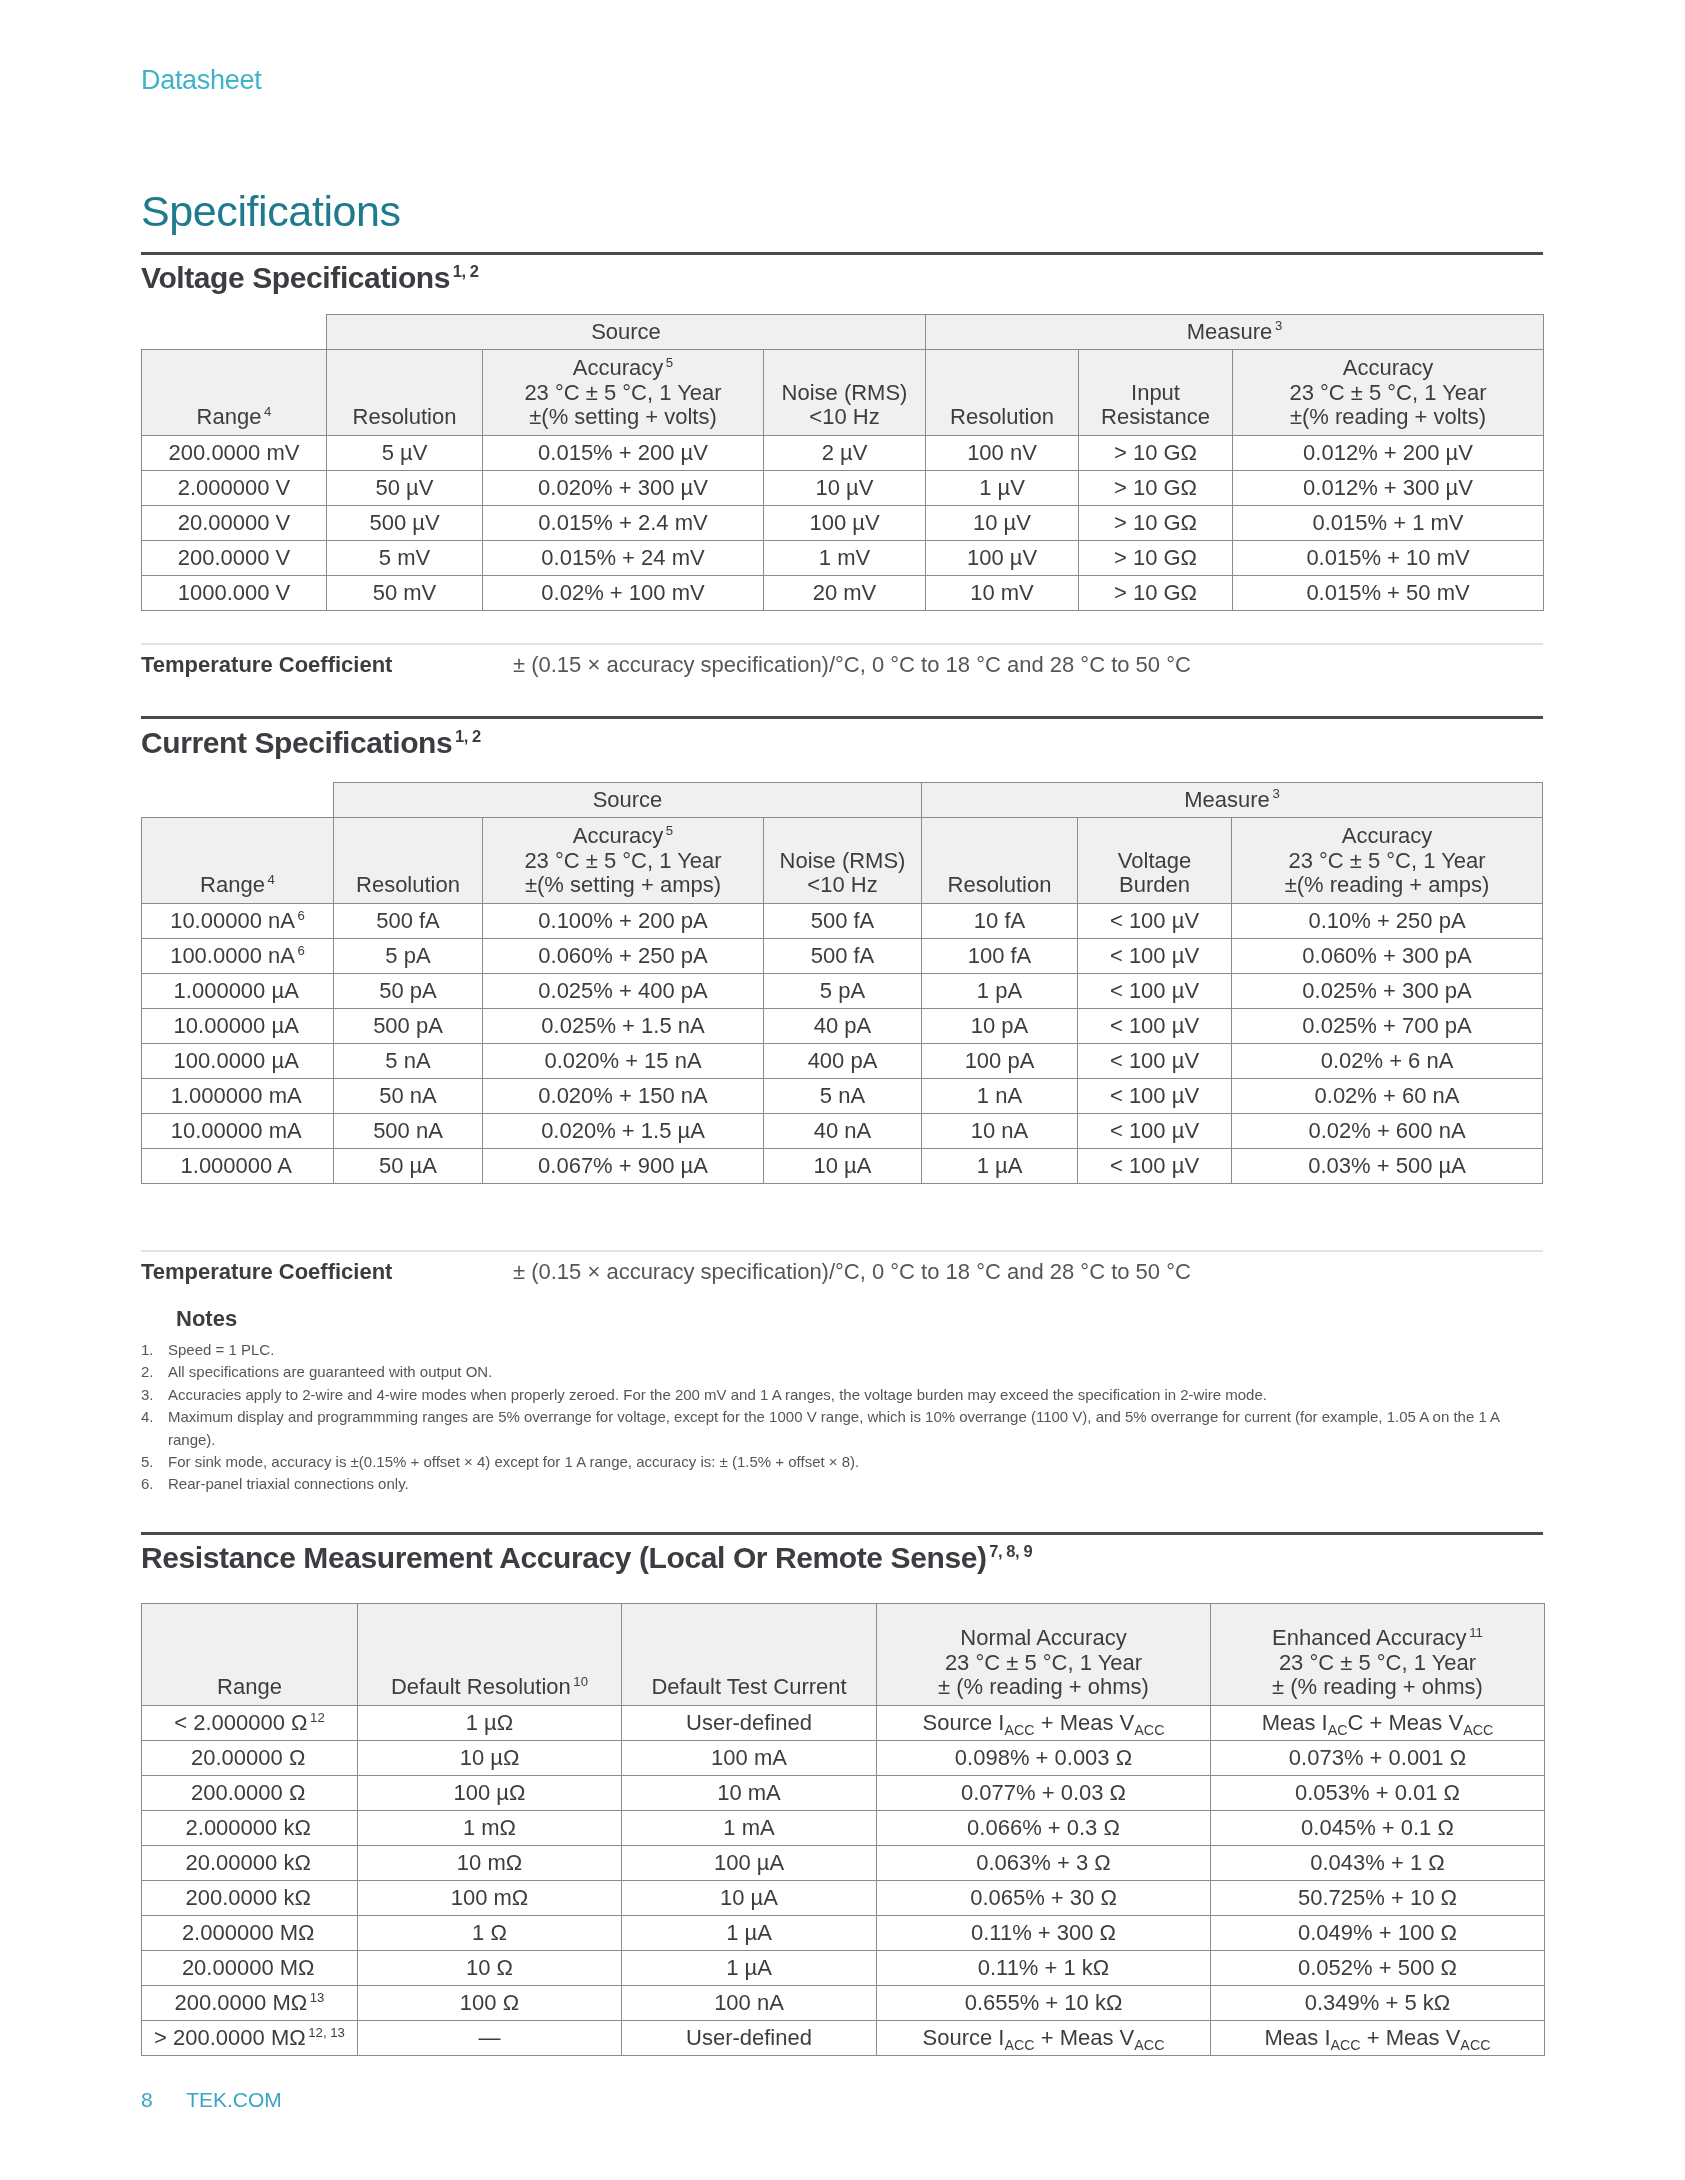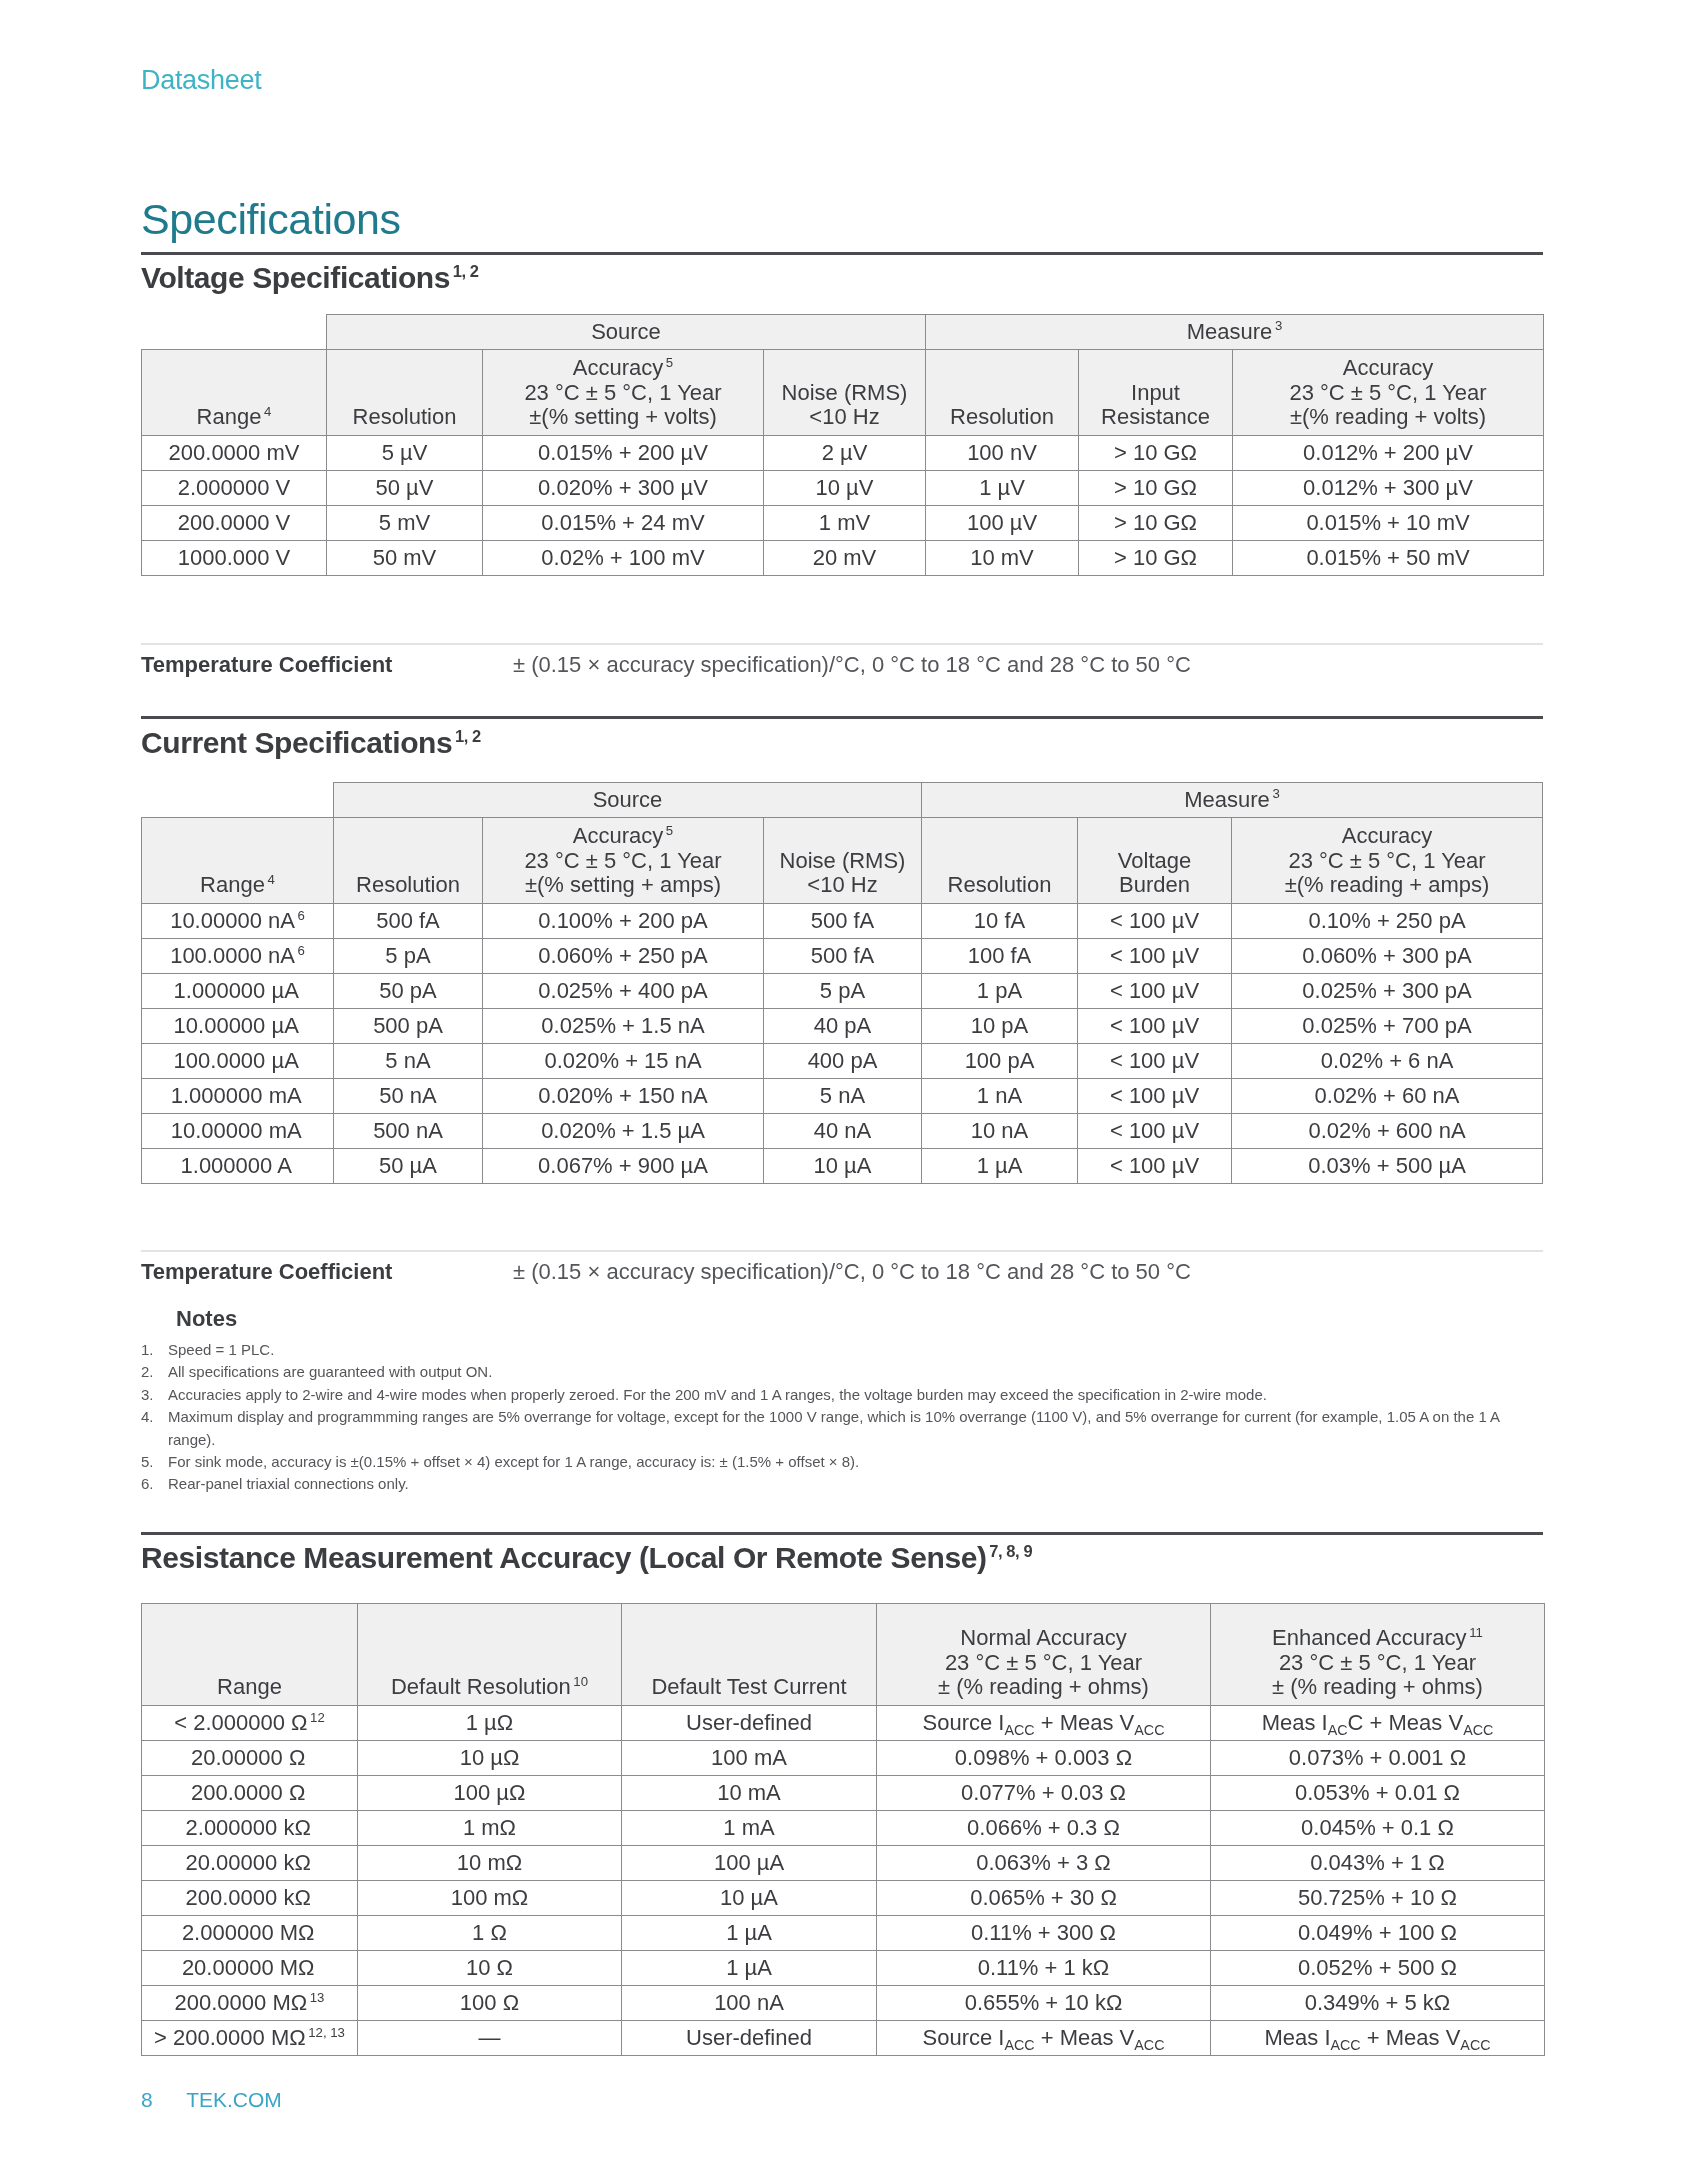--- a/index.html
+++ b/index.html
@@ -1,20 +1,20 @@
 <!DOCTYPE html>
 <html style="font-size:14px"><head>
 <meta charset="utf-8">
 <style>
   * { box-sizing: border-box; margin: 0; padding: 0; }
   html, body { width: 1685px; height: 2180px; background: #ffffff; overflow: hidden; }
   body { position: relative; font-family: "Liberation Sans", sans-serif; color: #3c3d41; }
 
   .running-header { position: absolute; left: 141px; top: 65px; font-size: 27px; color: #3fb3c6; letter-spacing: -0.3px; }
-  .page-title { position: absolute; left: 141px; top: 187px; font-size: 43px; color: #1e7a8c; letter-spacing: -0.4px; font-weight: normal; margin-top: 8px; }
+  .page-title { position: absolute; left: 141px; top: 187px; font-size: 43px; color: #1e7a8c; letter-spacing: -0.4px; font-weight: normal; }
 
   .rule { position: absolute; left: 141px; width: 1402px; height: 2.6px; background: #4a4b4f; }
   .thin-rule { position: absolute; left: 141px; width: 1402px; height: 1.8px; background: #e3e3e3; }
 
   .section-title { position: absolute; left: 141px; font-size: 30px; font-weight: bold; color: #3c3d41; letter-spacing: -0.4px; }
   sup { font-size: 60%; font-weight: normal; vertical-align: super; line-height: 0; margin-left: 2.6px; }
   .section-title sup { font-weight: bold; font-size: 55%; margin-top: 38px; }
   sub { font-size: 65%; vertical-align: sub; line-height: 0; }
 
   table.spec { position: absolute; left: 141px; width: 1402px; border-collapse: collapse; table-layout: fixed; font-size: 22px; color: #3c3d41; }
@@ -83,20 +83,29 @@
   <tr>
     <td>2.000000 V</td>
         <td>50 µV</td>
         <td>0.020% + 300 µV</td>
         <td>10 µV</td>
         <td>1 µV</td>
         <td>&gt; 10 GΩ</td>
         <td>0.012% + 300 µV</td>
   </tr>
   <tr>
+    <td>20.00000 V</td>
+        <td>500 µV</td>
+        <td>0.015% + 2.4 mV</td>
+        <td>100 µV</td>
+        <td>10 µV</td>
+        <td>&gt; 10 GΩ</td>
+        <td>0.015% + 1 mV</td>
+  </tr>
+  <tr>
     <td>200.0000 V</td>
         <td>5 mV</td>
         <td>0.015% + 24 mV</td>
         <td>1 mV</td>
         <td>100 µV</td>
         <td>&gt; 10 GΩ</td>
         <td>0.015% + 10 mV</td>
   </tr>
   <tr>
     <td>1000.000 V</td>

